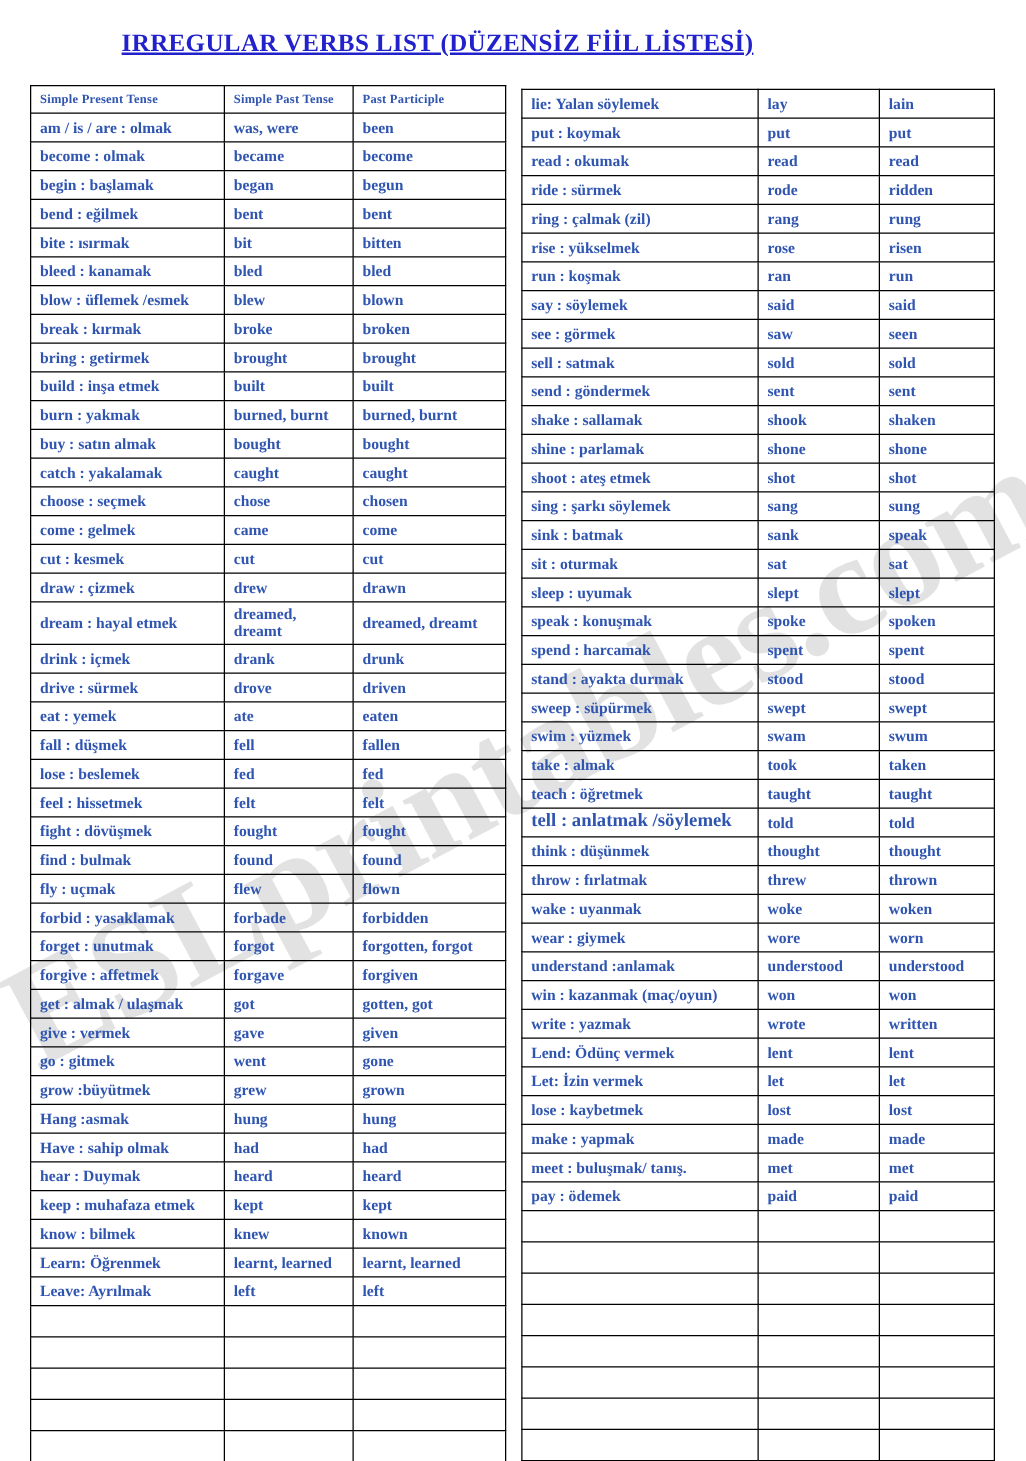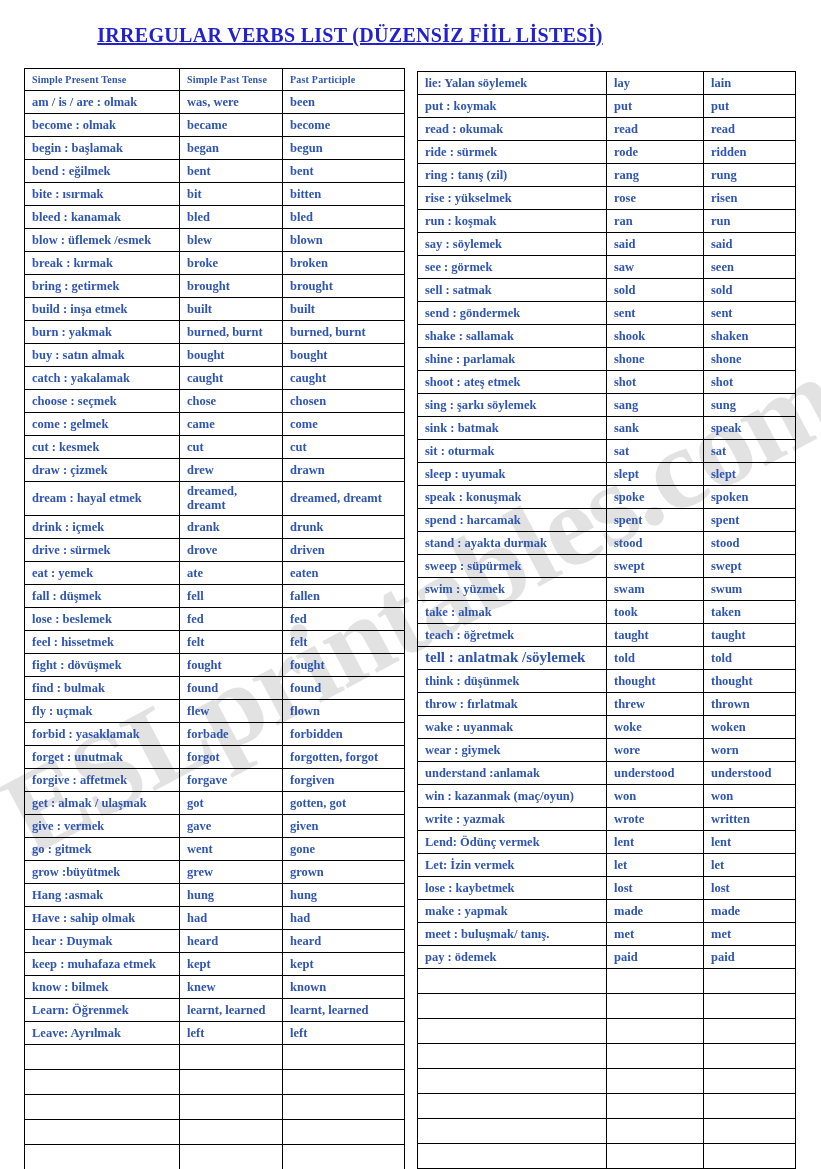--- a/index.html
+++ b/index.html
@@ -393,21 +393,21 @@
         <td>read : okumak</td>
         <td>read</td>
         <td>read</td>
       </tr>
       <tr>
         <td>ride : sürmek</td>
         <td>rode</td>
         <td>ridden</td>
       </tr>
       <tr>
-        <td>ring : tanış (zil)</td>
+        <td>ring : çalmak (zil)</td>
         <td>rang</td>
         <td>rung</td>
       </tr>
       <tr>
         <td>rise : yükselmek</td>
         <td>rose</td>
         <td>risen</td>
       </tr>
       <tr>
         <td>run : koşmak</td>

